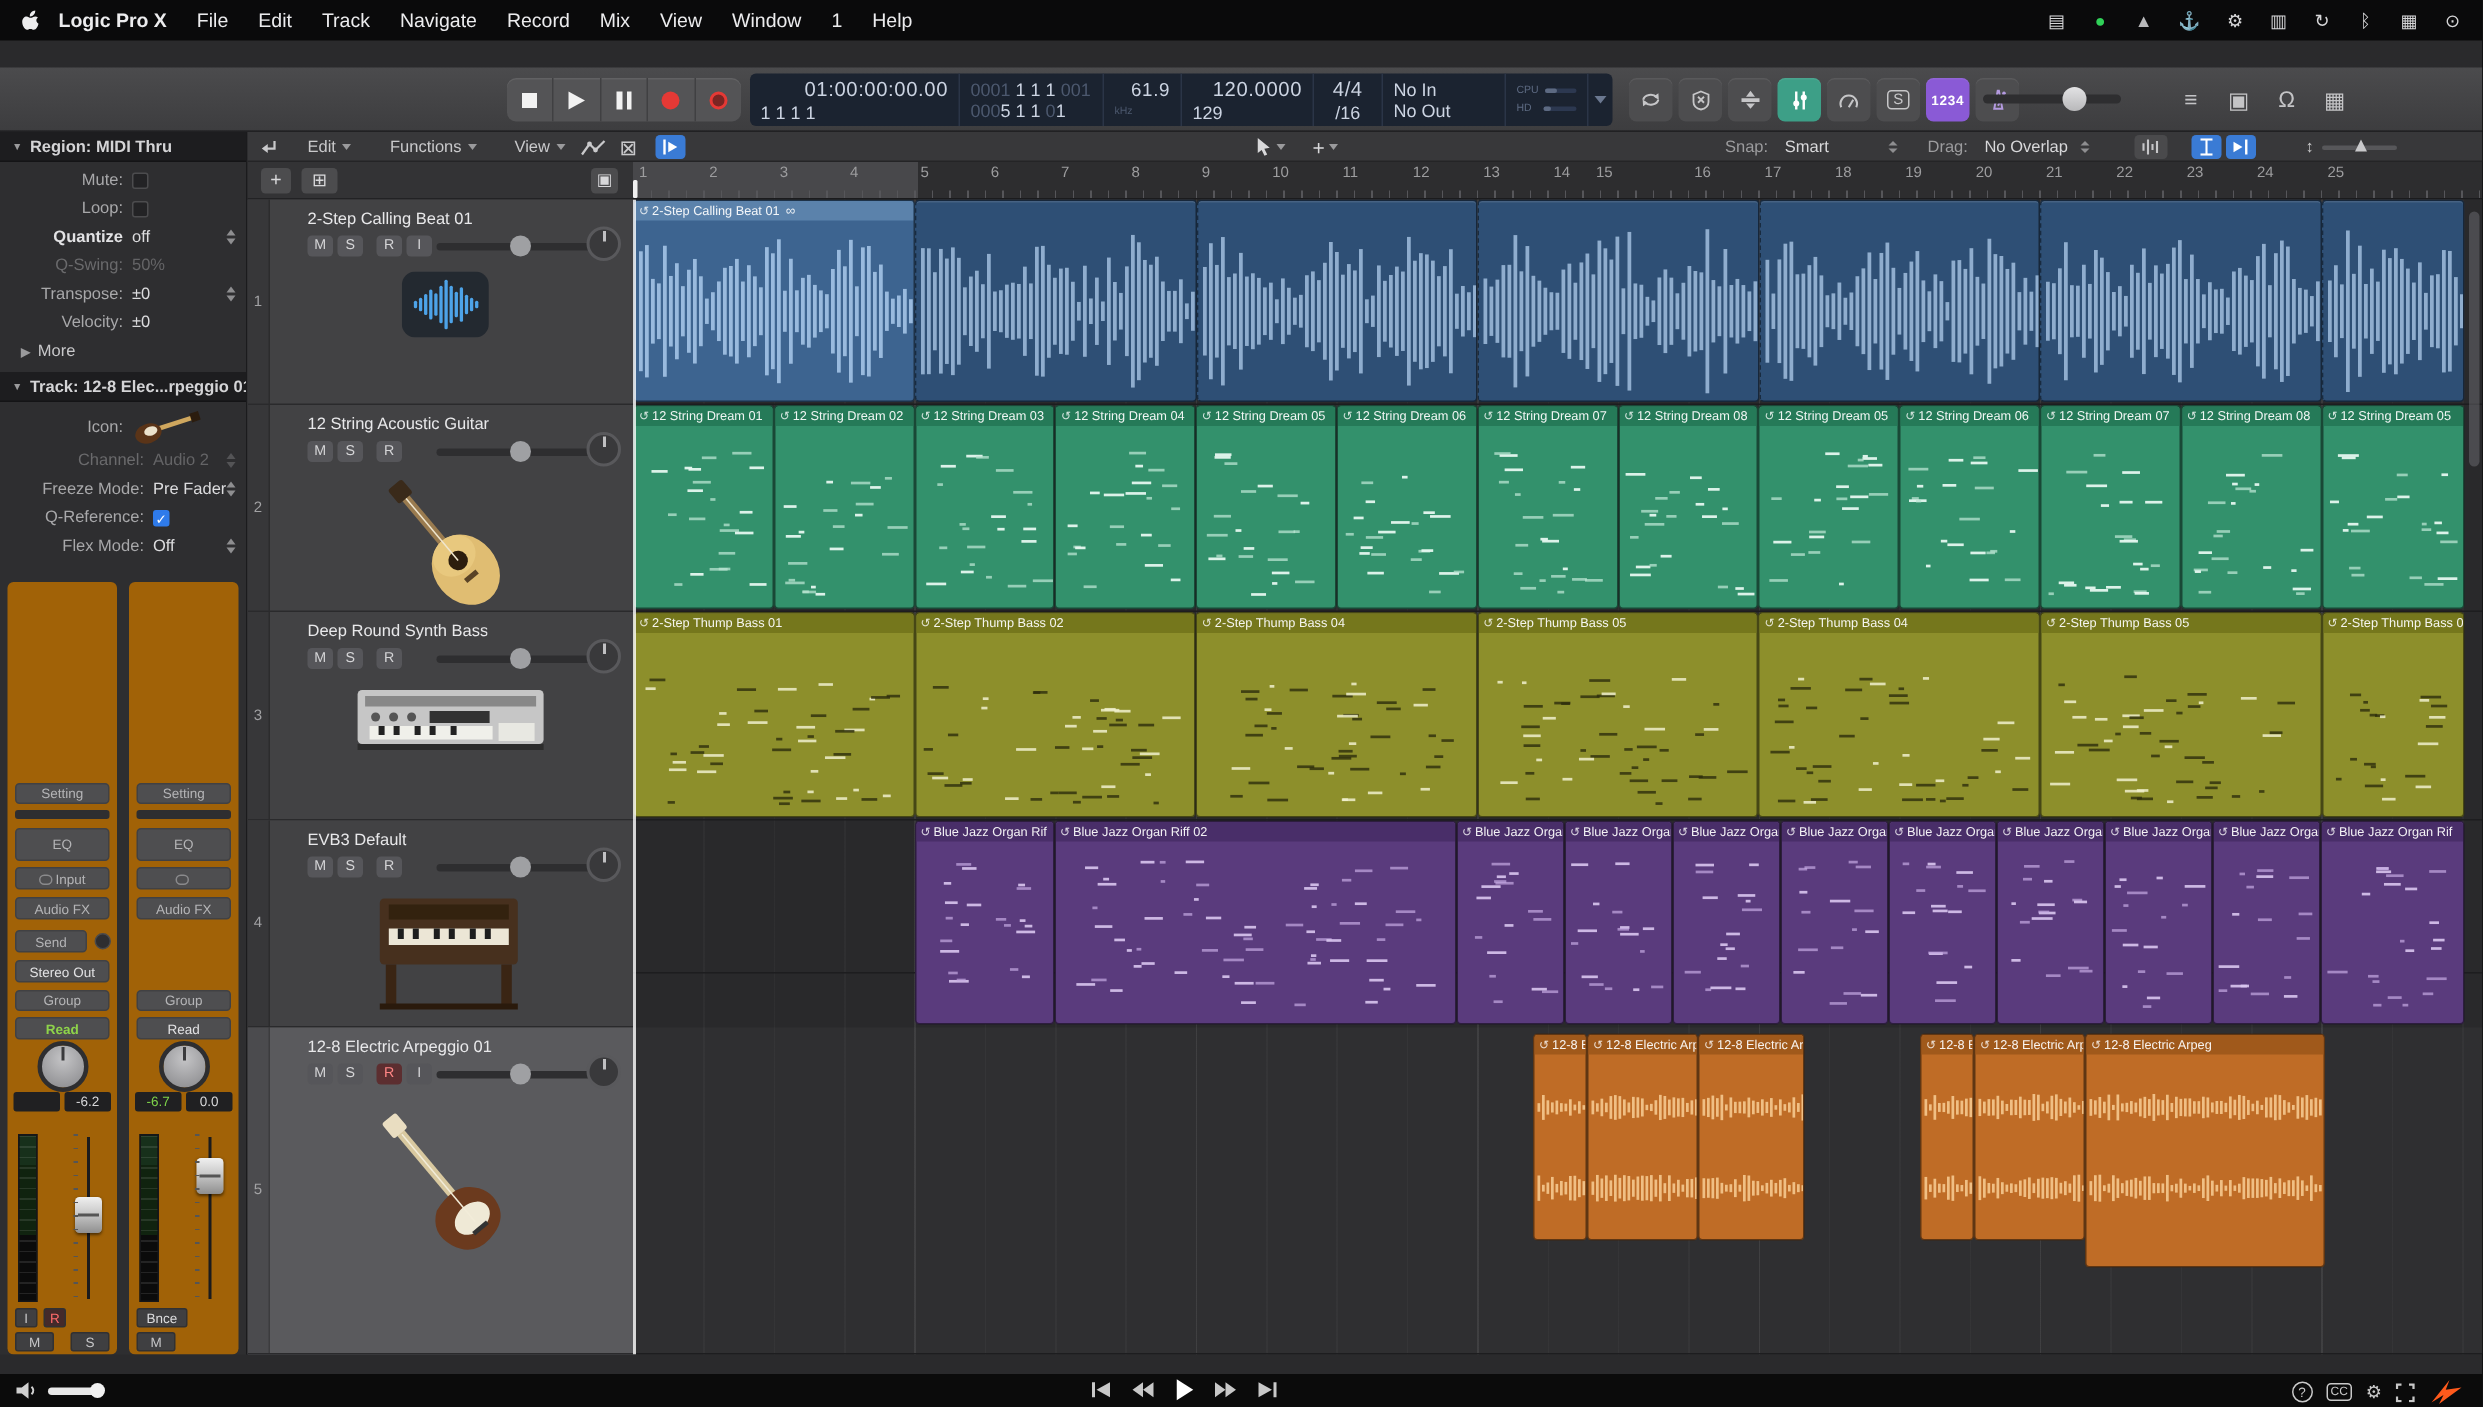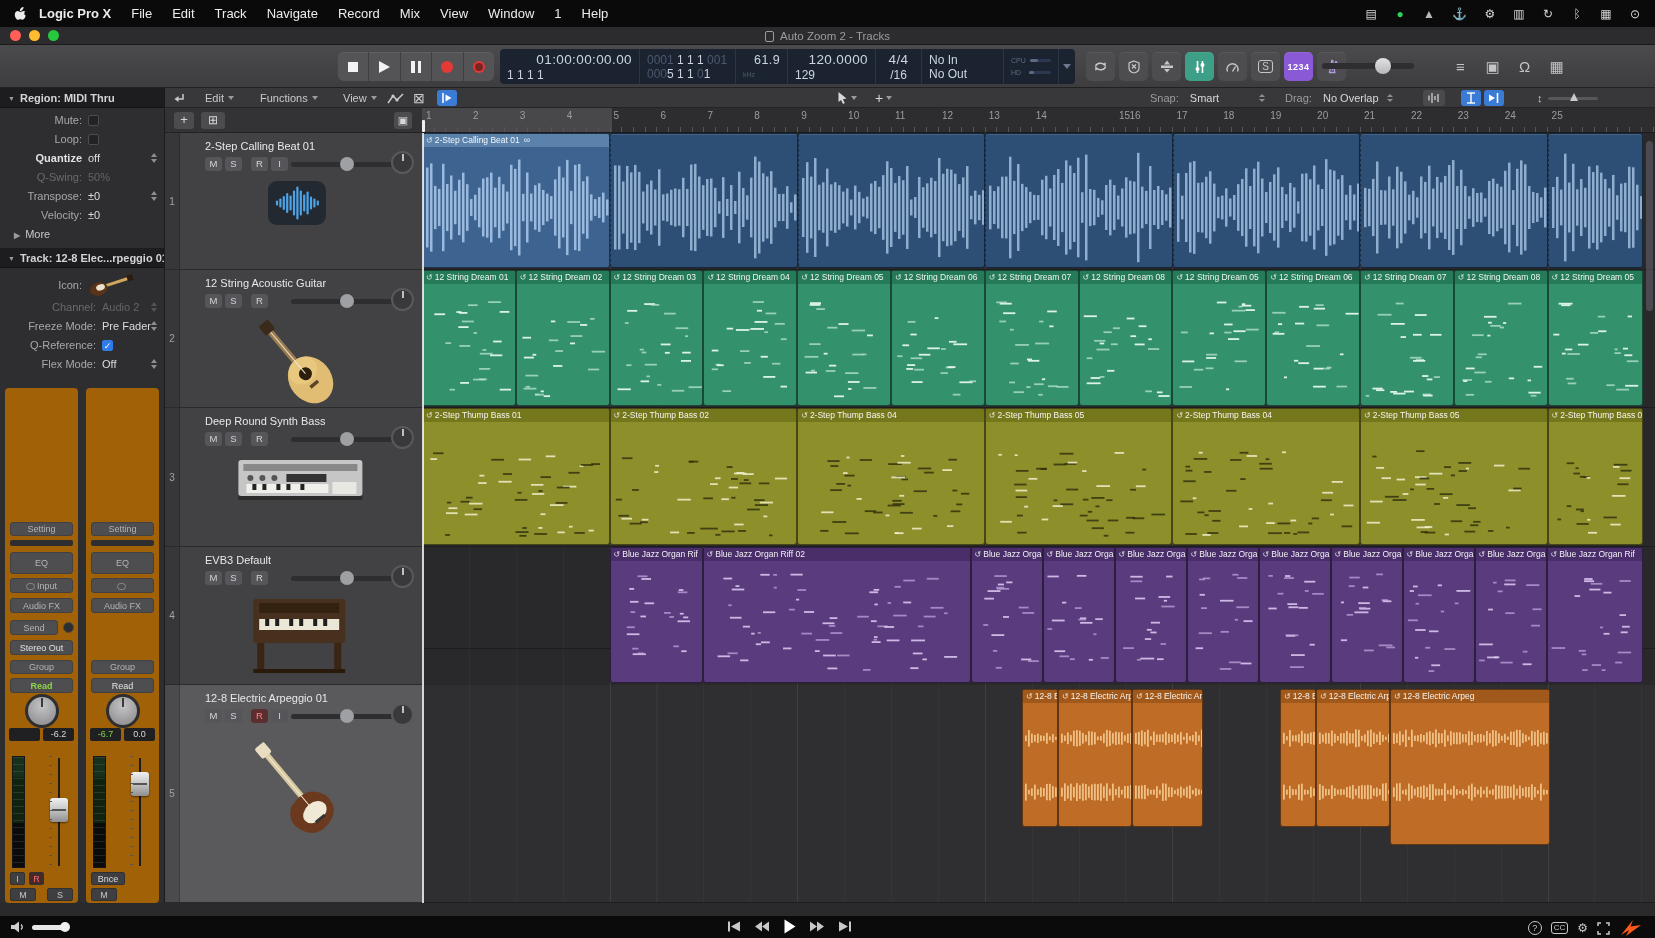--- a/index.html
+++ b/index.html
@@ -203,29 +203,20 @@
         <span style="color: rgb(214, 214, 216);">⚓</span>
         <span style="color: rgb(214, 214, 216);">⚙</span>
         <span style="color: rgb(214, 214, 216);">▥</span>
         <span style="color: rgb(214, 214, 216);">↻</span>
         <span style="color: rgb(214, 214, 216);">ᛒ</span>
         <span style="color: rgb(214, 214, 216);">▦</span>
         <span style="color: rgb(214, 214, 216);">⊙</span>
       </span>
   </div>
 
-  <div class="titlebar">
-    <div class="lights">
-      <span class="light" style="background:#ff5f57"></span>
-      <span class="light" style="background:#febc2e"></span>
-      <span class="light" style="background:#28c840"></span>
-    </div>
-    <span class="doc-ic"></span>
-    <span>Auto Zoom 2 - Tracks</span>
-  </div>
 
   <div class="transport">
     <div class="tbar">
       <div class="tbtn">
           <span class="sh-stop"></span>
         </div>
       <div class="tbtn">
           <span class="sh-play"></span>
         </div>
       <div class="tbtn">
@@ -601,21 +592,21 @@
           <span class="rnum" style="left: 191.6px;">5</span>
           <span class="rnum" style="left: 238.5px;">6</span>
           <span class="rnum" style="left: 285.4px;">7</span>
           <span class="rnum" style="left: 332.3px;">8</span>
           <span class="rnum" style="left: 379.2px;">9</span>
           <span class="rnum" style="left: 426.1px;">10</span>
           <span class="rnum" style="left: 473px;">11</span>
           <span class="rnum" style="left: 519.9px;">12</span>
           <span class="rnum" style="left: 566.8px;">13</span>
           <span class="rnum" style="left: 613.7px;">14</span>
-          <span class="rnum" style="left: 697px;">15</span>
+          <span class="rnum" style="left: 642px;">15</span>
           <span class="rnum" style="left: 707.5px;">16</span>
           <span class="rnum" style="left: 754.4px;">17</span>
           <span class="rnum" style="left: 801.3px;">18</span>
           <span class="rnum" style="left: 848.2px;">19</span>
           <span class="rnum" style="left: 895.1px;">20</span>
           <span class="rnum" style="left: 942px;">21</span>
           <span class="rnum" style="left: 988.9px;">22</span>
           <span class="rnum" style="left: 1035.8px;">23</span>
           <span class="rnum" style="left: 1082.7px;">24</span>
           <span class="rnum" style="left: 1129.6px;">25</span>

